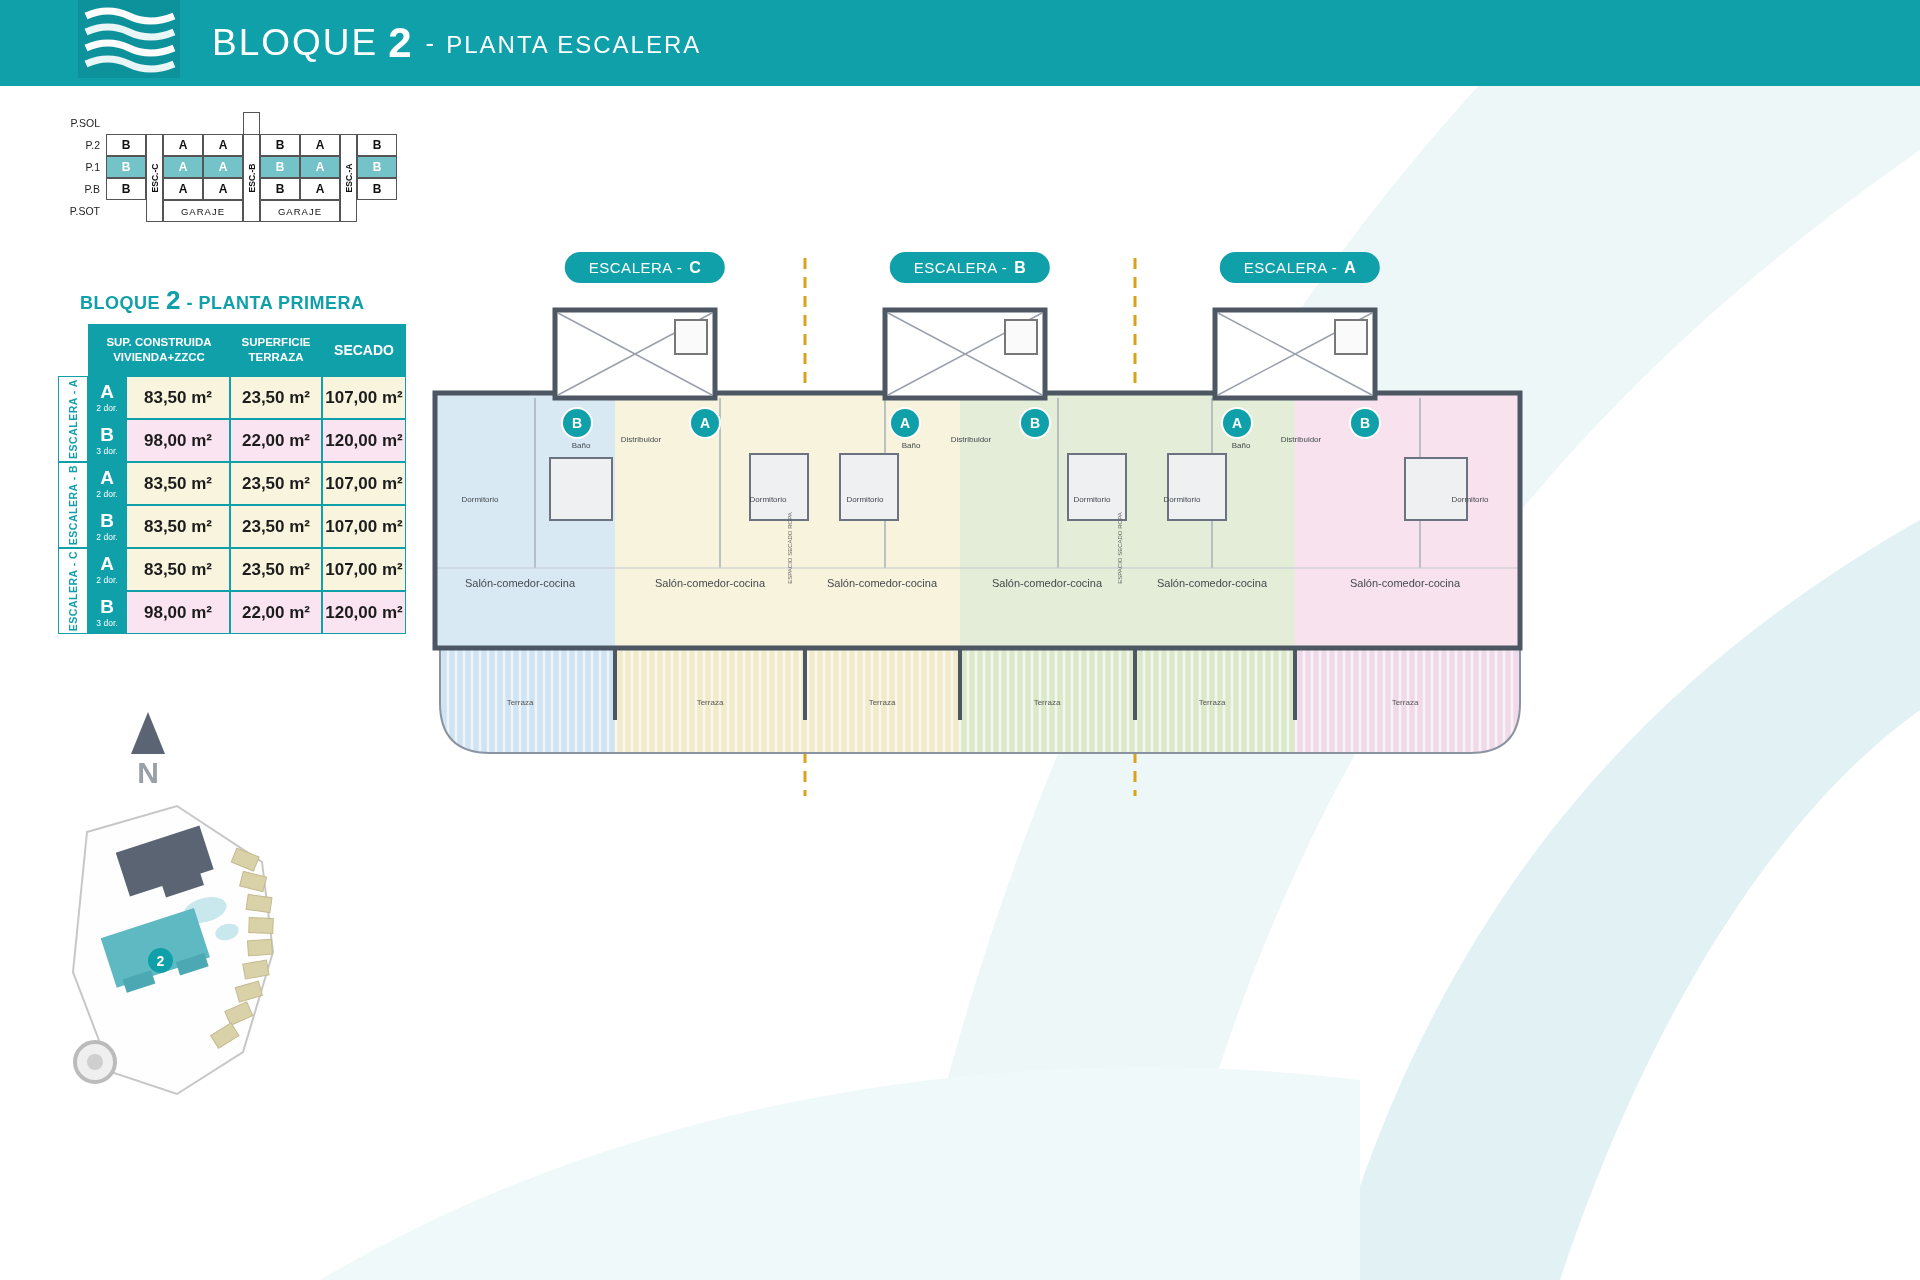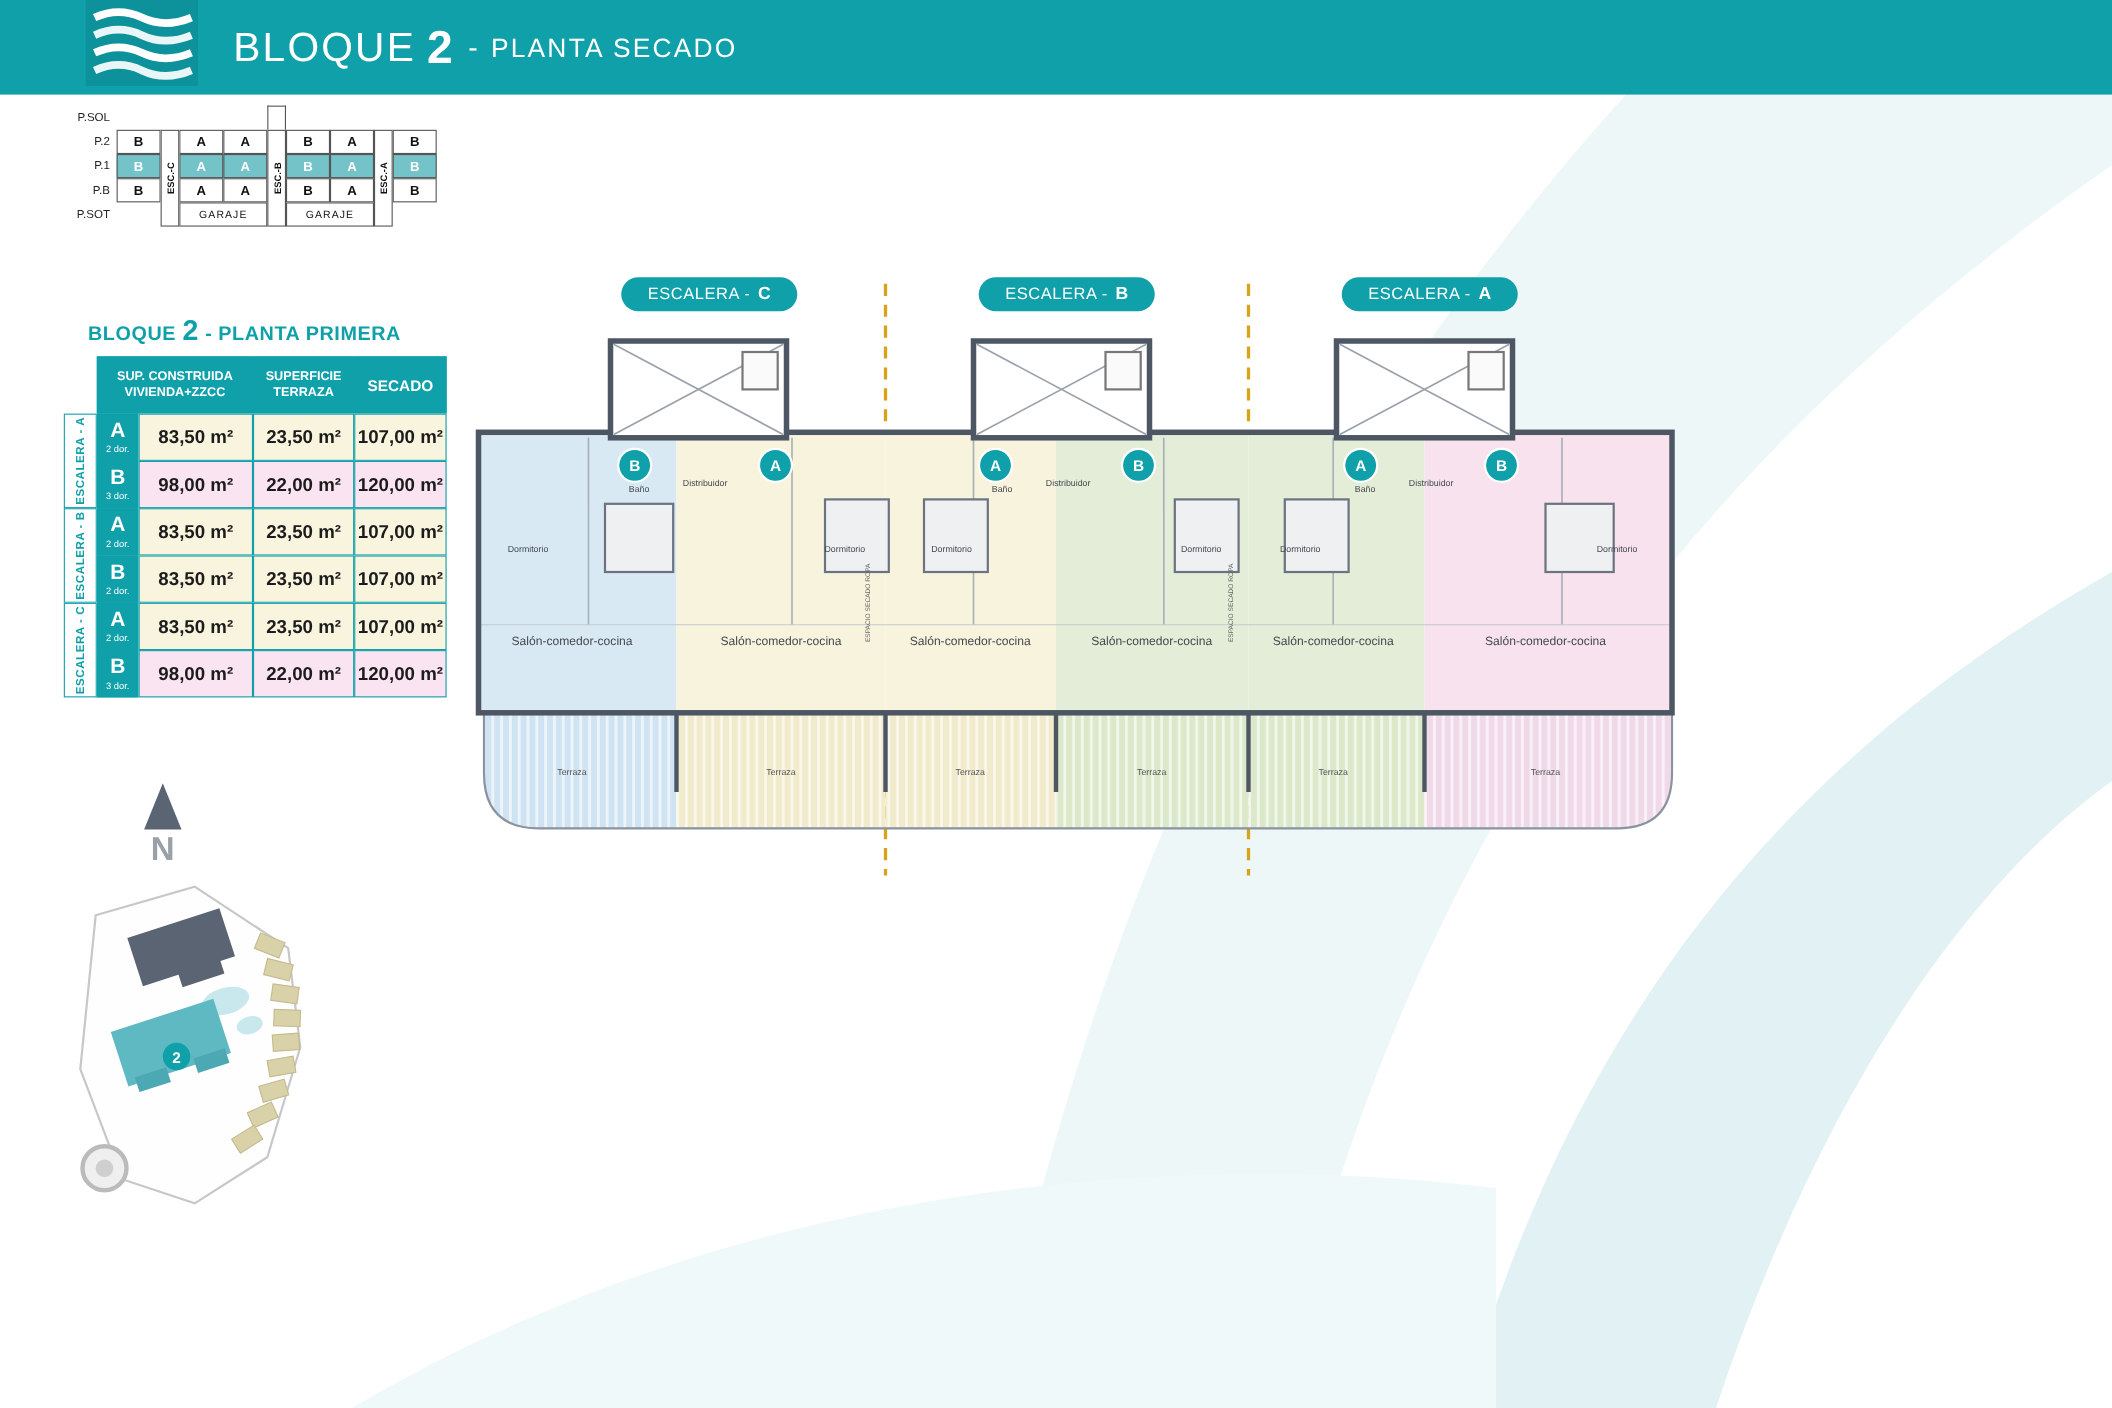--- a/index.html
+++ b/index.html
@@ -15,21 +15,21 @@
   
   .header{position:absolute;left:0;top:0;width:1920px;height:86px;background:var(--teal);}
   .logo{position:absolute;left:78px;top:0;width:102px;height:78px;background:var(--teal-dark);}
   .title{position:absolute;left:212px;top:0;height:86px;display:flex;align-items:center;color:#fff;}
   .t-block{font-size:37px;font-weight:400;letter-spacing:2px;}
   .t-num{font-size:42px;font-weight:bold;margin-left:10px;}
   .t-sep{font-size:26px;margin:0 12px 0 14px;font-weight:300;}
   .t-floor{font-size:24px;font-weight:300;letter-spacing:2px;padding-top:4px;}
 
   
-  .stack{position:absolute;left:58px;top:96px;display:grid;
+  .stack{position:absolute;left:58px;top:112px;display:grid;
     grid-template-columns:48px 40px 17px 40px 40px 17px 40px 40px 17px 40px;
     grid-auto-rows:22px;}
   .flabel{font-size:10.5px;color:#222;display:flex;align-items:center;justify-content:flex-end;padding-right:6px;}
   .sc{border:1px solid #555;display:flex;align-items:center;justify-content:center;font-size:12px;font-weight:bold;color:#111;background:#fff;}
   .sc.p1{background:var(--teal-mid);color:#fff;border-color:#555;}
   .esc-cell{border:1px solid #555;position:relative;background:#fff;}
   .esc-cell span{position:absolute;left:50%;top:50%;transform:translate(-50%,-50%) rotate(-90deg);font-size:8.5px;font-weight:bold;white-space:nowrap;color:#111;}
   .tower{border:1px solid #555;border-bottom:none;background:#fff;}
   .garaje{border:1px solid #555;display:flex;align-items:center;justify-content:center;font-size:9.5px;letter-spacing:1px;color:#111;background:#fff;}
 
@@ -87,21 +87,21 @@
         <path d="M8,16 Q30,6 51,16 T96,16" stroke="#fff" stroke-width="7" fill="none"></path>
         <path d="M8,32 Q30,22 51,32 T96,32" stroke="#e8f6f7" stroke-width="7" fill="none"></path>
         <path d="M8,48 Q30,38 51,48 T96,48" stroke="#fff" stroke-width="7" fill="none"></path>
         <path d="M8,64 Q30,54 51,64 T96,64" stroke="#e8f6f7" stroke-width="7" fill="none"></path>
       </svg>
     </div>
     <div class="title">
       <span class="t-block">BLOQUE</span>
       <span class="t-num">2</span>
       <span class="t-sep">-</span>
-      <span class="t-floor">PLANTA SECADO</span>
+      <span class="t-floor">PLANTA ESCALERA</span>
     </div>
   </div>
 
   <div class="stack">
     <div class="flabel" style="grid-row:1;grid-column:1">P.SOL</div>
     <div class="tower" style="grid-row:1;grid-column:6"></div>
 
     <div class="flabel" style="grid-row:2;grid-column:1">P.2</div>
     <div class="sc" style="grid-row:2;grid-column:2">B</div>
     <div class="sc" style="grid-row:2;grid-column:4">A</div>

